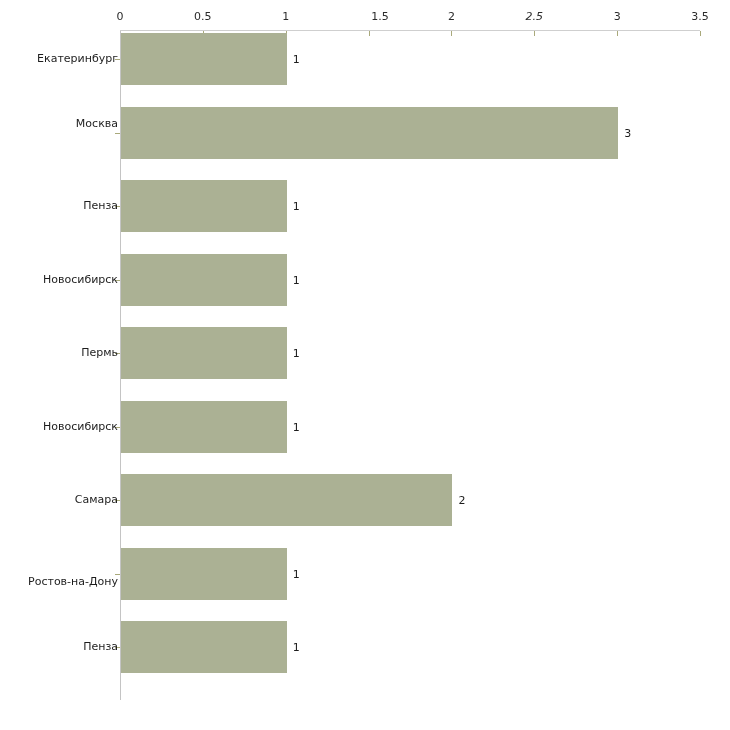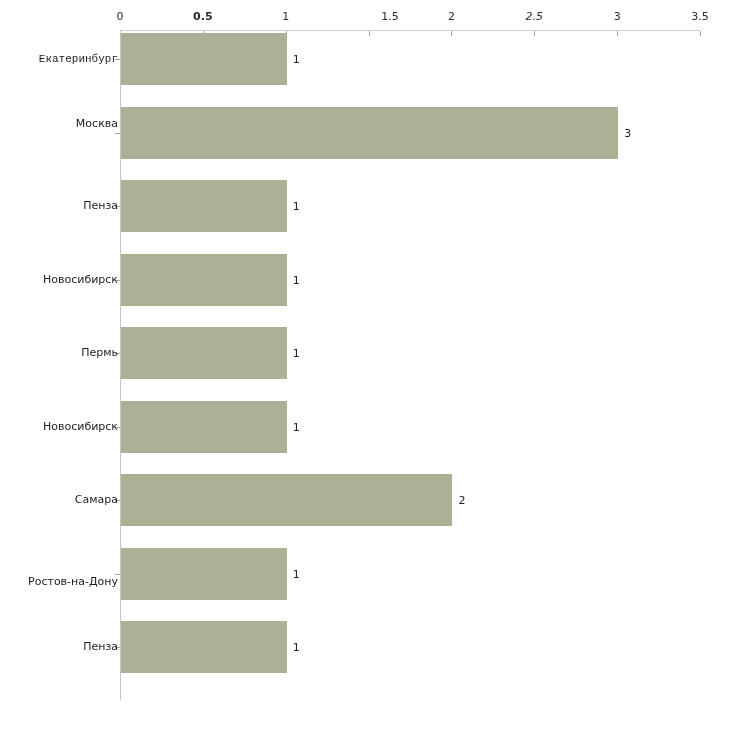--- a/index.html
+++ b/index.html
@@ -110,39 +110,39 @@
 <body>
 
 <div id="chart-root">
   <div class="plot-area">
 
     <div class="x-axis-line"></div>
     <div id="x-ticks">
         <div class="x-tick" style="left: 120px;"></div>
         <div class="x-tick-label" style="left: 120px;">0</div>
         <div class="x-tick" style="left: 202.857px;"></div>
-        <div class="x-tick-label" style="left: 202.857px; font-weight: bold;">0.5</div>
+        <div class="x-tick-label" style="left: 202.857px;">0.5</div>
         <div class="x-tick" style="left: 285.714px;"></div>
         <div class="x-tick-label" style="left: 285.714px;">1</div>
         <div class="x-tick" style="left: 368.571px;"></div>
-        <div class="x-tick-label" style="left: 390px;">1.5</div>
+        <div class="x-tick-label" style="left: 380px;">1.5</div>
         <div class="x-tick" style="left: 451.429px;"></div>
         <div class="x-tick-label" style="left: 451.429px;">2</div>
         <div class="x-tick" style="left: 534.286px;"></div>
         <div class="x-tick-label" style="left: 534.286px; font-style: italic;">2.5</div>
         <div class="x-tick" style="left: 617.143px;"></div>
         <div class="x-tick-label" style="left: 617.143px;">3</div>
         <div class="x-tick" style="left: 700px;"></div>
         <div class="x-tick-label" style="left: 700px;">3.5</div>
       </div>
 
     <div class="y-axis-line"></div>
     <div id="y-ticks">
         <div class="y-tick" style="top: 59px;"></div>
-        <div class="y-tick-label" style="top: 59px; font-family: Liberation Mono, monospace;">Екатеринбург</div>
+        <div class="y-tick-label" style="top: 59px;">Екатеринбург</div>
         <div class="y-tick" style="top: 132.5px;"></div>
         <div class="y-tick-label" style="top: 124px;">Москва</div>
         <div class="y-tick" style="top: 206px;"></div>
         <div class="y-tick-label" style="top: 206px;">Пенза</div>
         <div class="y-tick" style="top: 279.5px;"></div>
         <div class="y-tick-label" style="top: 279.5px;">Новосибирск</div>
         <div class="y-tick" style="top: 353px;"></div>
         <div class="y-tick-label" style="top: 353px; margin-left: 32px;">Пермь</div>
         <div class="y-tick" style="top: 426.5px;"></div>
         <div class="y-tick-label" style="top: 426.5px;">Новосибирск</div>

